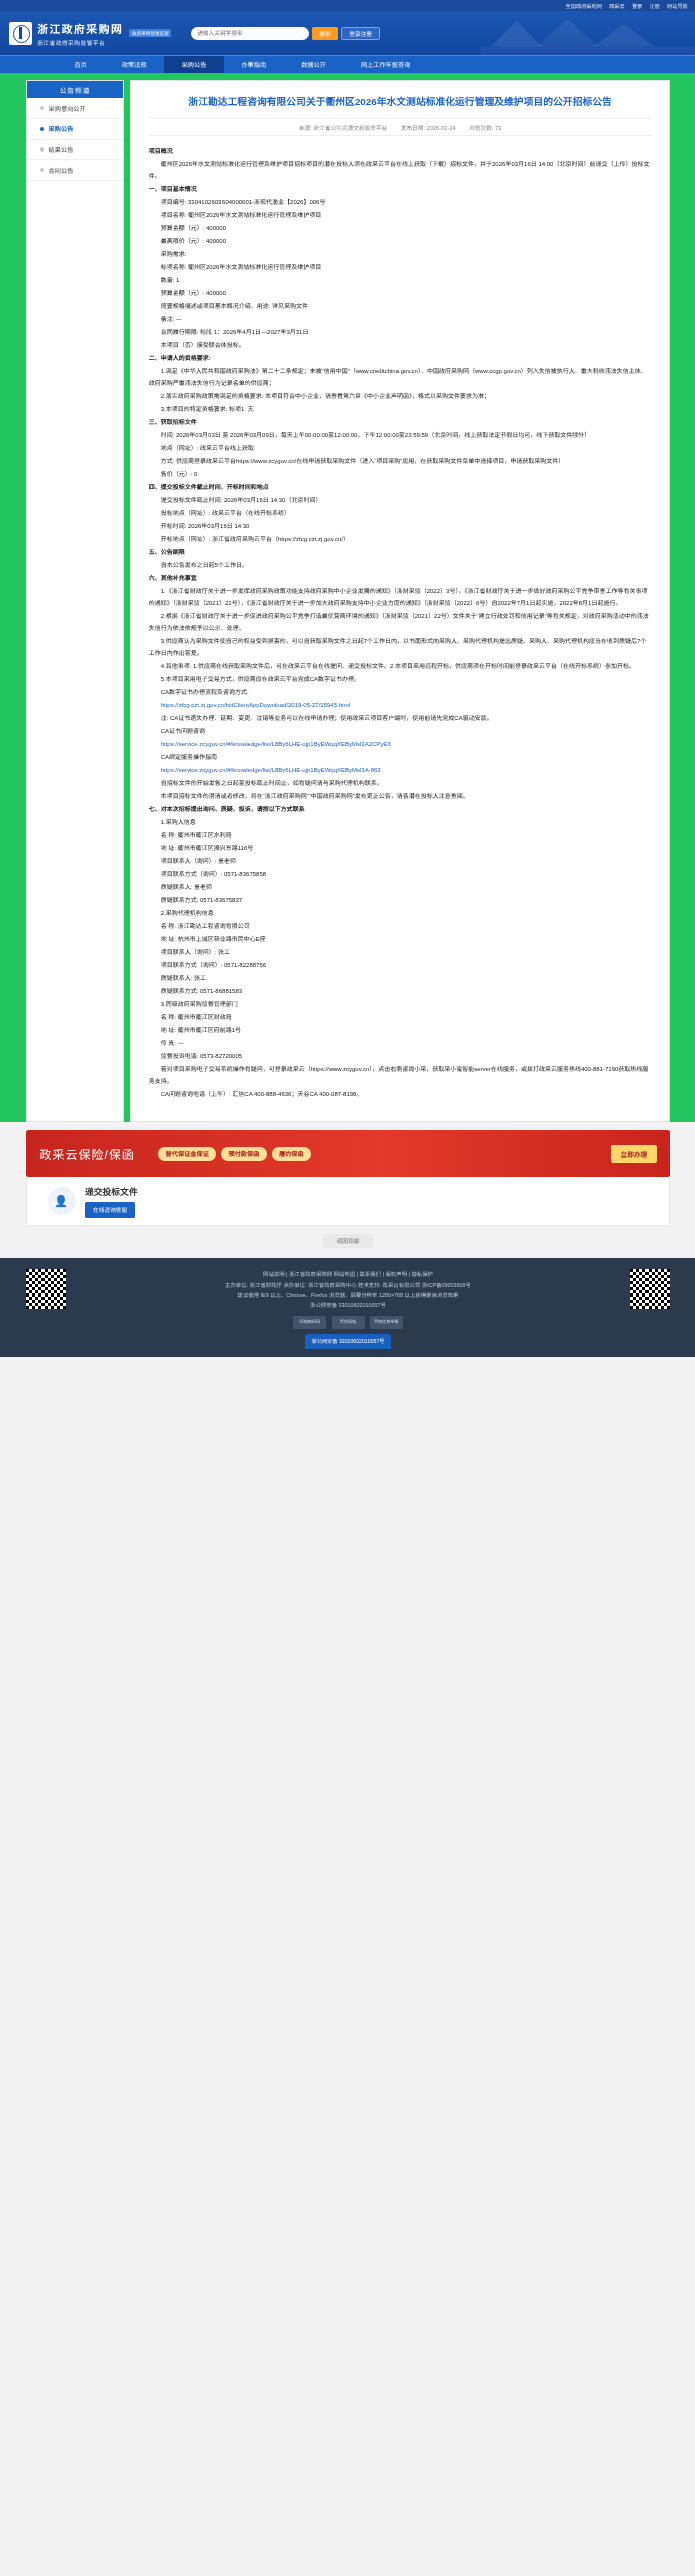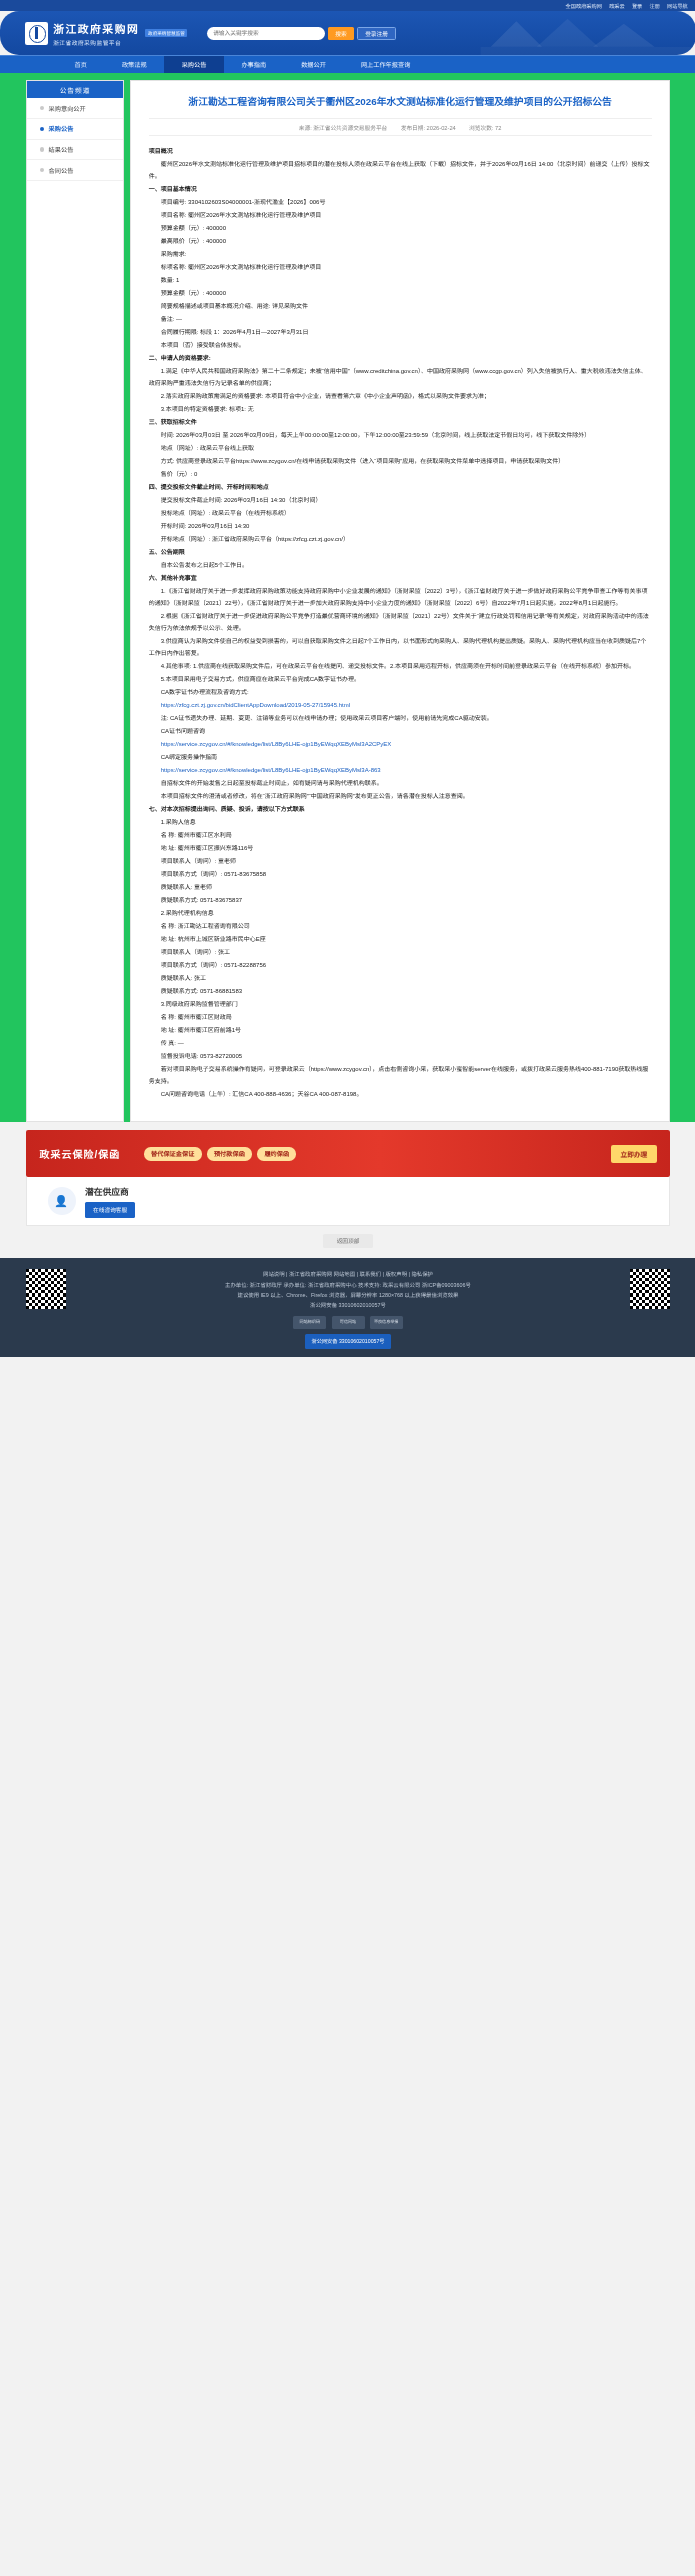--- a/index.html
+++ b/index.html
@@ -24,23 +24,22 @@
     gap: 7.2px;
   }
   .topbar a { color:#dbe7f7; text-decoration:none; }
   
   .header {
     background: linear-gradient(180deg,#1c56b4 0%, #1348a0 100%);
     height: 44px;
     position: relative;
     display: flex;
     align-items: center;
-    padding: 0 25px;
+    padding: 0 9px;
     overflow: hidden;
-    border-radius: 19px;
   }
   .logo-wrap { display:flex; align-items:center; gap:5.2px; }
   .logo-mark {
     width: 23px; height: 23px;
     border-radius: 2.1px;
     background: #ffffff;
     position: relative;
     flex: none;
   }
   .logo-mark:before{
@@ -149,21 +148,21 @@
   .sec-title{ font-weight:bold; margin-top:5.2px; }
   .lnk{ color:#1a5fc0; word-break:break-all; }
   
   .promo{
     width: 644px; margin: 8.2px auto 0 auto;
     background: linear-gradient(90deg,#c6251d 0%, #e4392b 55%, #c6251d 100%);
     border-radius:2.1px; height: 47px; color:#fff;
     display:flex; align-items:center; padding: 0 13.4px; gap: 10.3px;
     position:relative; overflow:hidden;
   }
-  .promo-title{ font-size:10px; font-weight:bold; letter-spacing:1px; }
+  .promo-title{ font-size:12px; font-weight:normal; letter-spacing:1px; }
   .promo-tags{ display:flex; gap:5.2px; margin-left: 13.4px; }
   .promo-tag{
     background:#ffdf9a; color:#a3281b; font-size:6.2px; border-radius:6.7px;
     padding:2.6px 7.2px; font-weight:bold;
   }
   .promo-cta{
     margin-left:auto; background:#ffd76a; color:#a3281b;
     font-size:6.7px; font-weight:bold; border-radius:2.1px; padding:4.1px 9.3px;
     border:none; cursor:pointer;
   }
@@ -372,21 +371,21 @@
     <div class="promo-tag">替代保证金保证</div>
     <div class="promo-tag">预付款保函</div>
     <div class="promo-tag">履约保函</div>
   </div>
   <button class="promo-cta">立即办理</button>
 </div>
 
 <div class="supplier">
   <div class="circle">👤</div>
   <div>
-    <div class="supplier-title">潜在供应商</div>
+    <div class="supplier-title">递交投标文件</div>
     <button class="supplier-btn">在线咨询客服</button>
   </div>
 </div>
 
 <div class="totop">
   <span>返回顶部</span>
 </div>
 
 <div class="footer">
   <div class="footer-inner">

